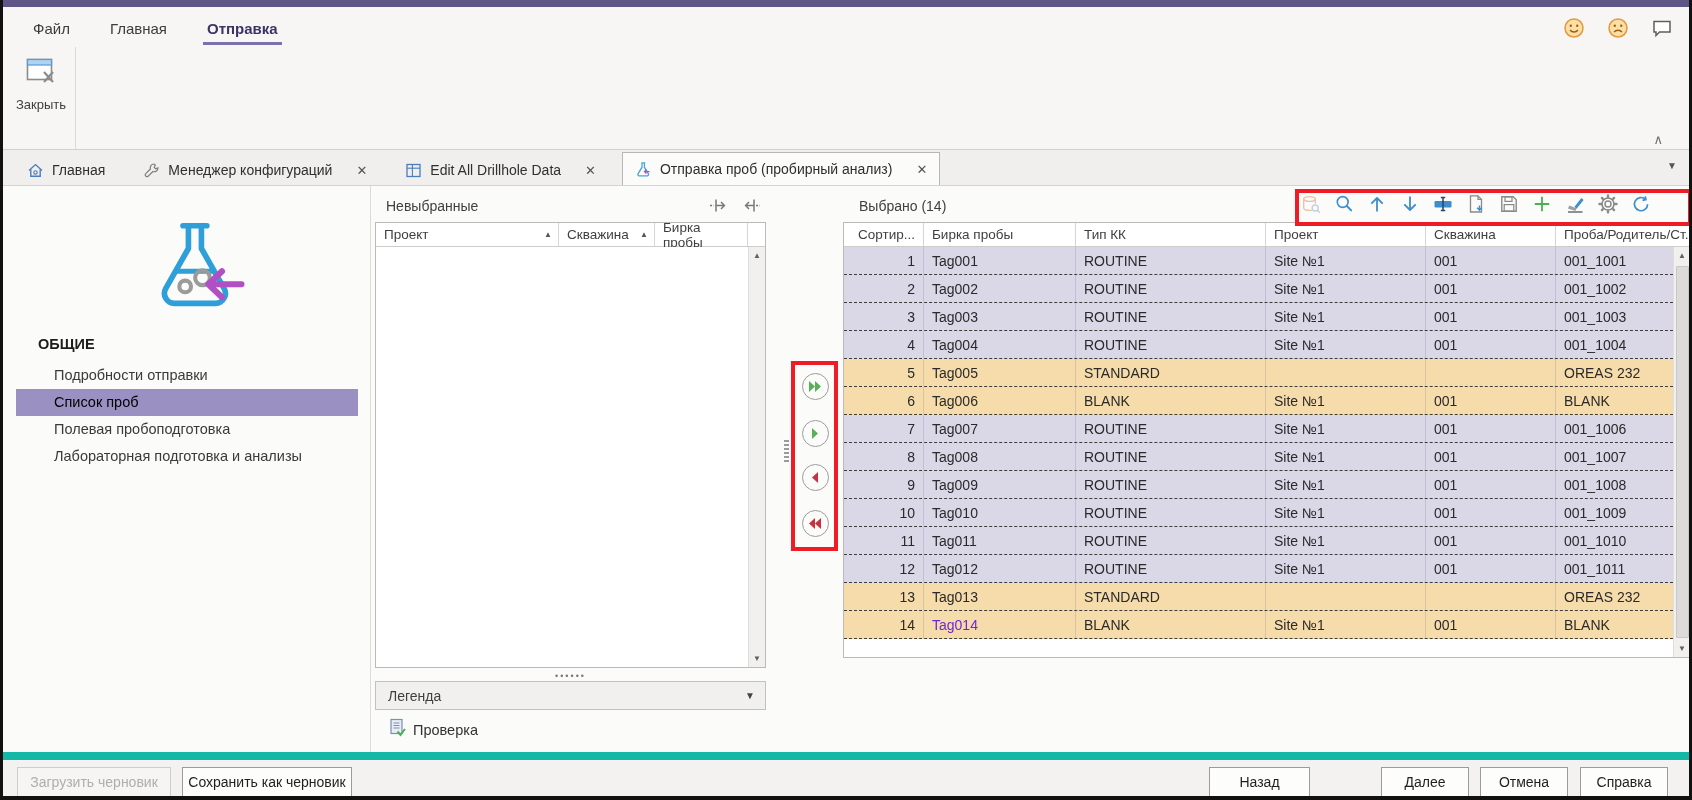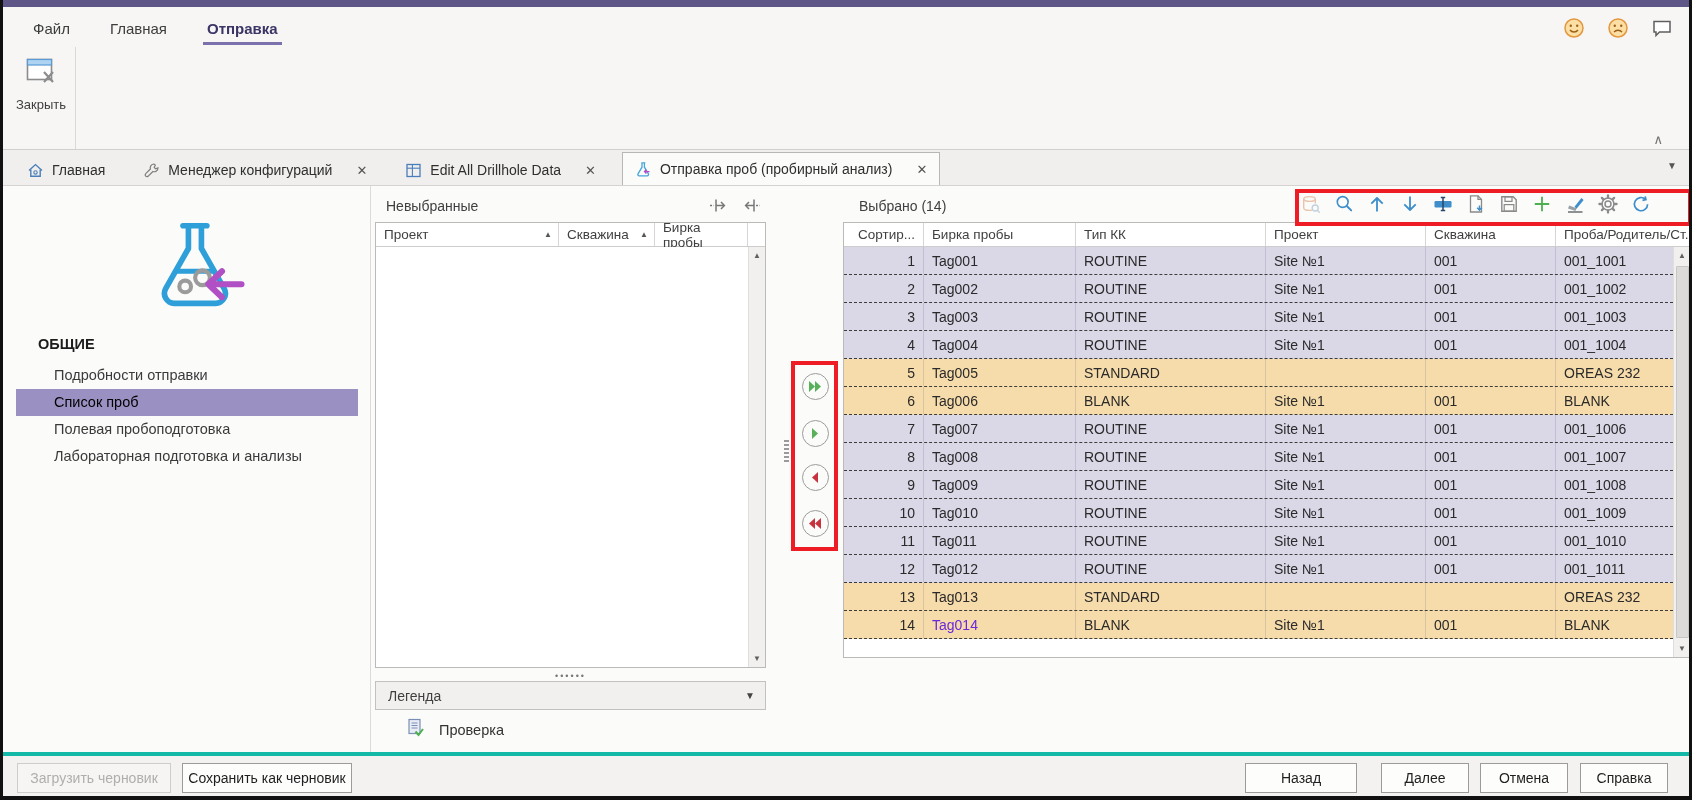--- a/index.html
+++ b/index.html
@@ -82,23 +82,23 @@
   .rgrid-body{position:absolute;left:0;top:24px;right:17px;bottom:0;overflow:hidden;}
   .grid-row{display:flex;height:28px;border-bottom:1px dashed #3c3c3c;}
   .grid-row.row-routine{background:var(--row-routine-bg);}
   .grid-row.row-qc{background:var(--row-qc-bg);}
   .cell{display:flex;align-items:center;padding:0 8px;font-size:14px;color:#2a2a2a;border-right:1px solid rgba(70,70,110,.16);white-space:nowrap;overflow:hidden;}
   .cell.cell-white{color:#6d28d9;}
   .rc0{width:80px;justify-content:flex-end;} .rc1{width:152px;} .rc2{width:190px;} .rc3{width:160px;} .rc4{width:130px;} .rc5{flex:1;border-right:none;}
   .rgrid .vscroll{top:24px;}
   .vthumb{width:13px;background:#dcdbd9;border:1px solid #c9c7c5;border-radius:1px;flex:1;margin:2px 0;}
   
-  .checkrow{position:absolute;left:404px;top:532px;display:flex;align-items:center;gap:14px;}
+  .checkrow{position:absolute;left:386px;top:532px;display:flex;align-items:center;gap:6px;}
   .checkrow .lbl{font-size:14.5px;color:#333;}
-  .footer{position:absolute;left:0;top:752px;width:100%;height:44px;background:#f3f2f1;border-top:4px solid #14b8a6;}
+  .footer{position:absolute;left:0;top:752px;width:100%;height:44px;background:#f3f2f1;border-top:8px solid #14b8a6;}
   .fbtn{position:absolute;top:7px;height:30px;border:1px solid #9d9b99;background:#fdfdfc;font-size:14px;color:#1f1f1f;text-align:center;line-height:28px;font-family:"Liberation Sans",sans-serif;cursor:pointer;}
   .fbtn.disabled{border-color:#cfcdcb;color:#b0aeac;background:#f6f5f4;cursor:default;}
   
   .red-box{position:absolute;border:4px solid var(--annotation-red);pointer-events:none;z-index:50;}
   .red-box.toolbar{left:1292px;top:189px;width:397px;height:37px;}
   .red-box.transfer{left:788px;top:361px;width:47px;height:190px;}
 </style>
 </head>
 <body>
 
@@ -475,21 +475,21 @@
           <path d="M8.5 13.5l3 3.5 4.5-6" fill="none" stroke="#4caf50" stroke-width="2"></path>
         </svg>
       </span>
       <span class="lbl">Проверка</span>
     </div>
   </div>
 
   <div class="footer">
     <button class="fbtn disabled" style="left:14px;width:154px;">Загрузить черновик</button>
     <button class="fbtn" style="left:179px;width:170px;text-align:center;">Сохранить как черновик</button>
-    <button class="fbtn" style="left:1206px;width:112px;margin-left:36px;">Назад</button>
+    <button class="fbtn" style="left:1206px;width:101px;">Назад</button>
     <button class="fbtn" style="left:1378px;width:88px;">Далее</button>
     <button class="fbtn" style="left:1477px;width:88px;">Отмена</button>
     <button class="fbtn" style="left:1577px;width:88px;">Справка</button>
   </div>
 
   <div class="red-box toolbar"></div>
   <div class="red-box transfer"></div>
 </div>
 
 </body></html>

